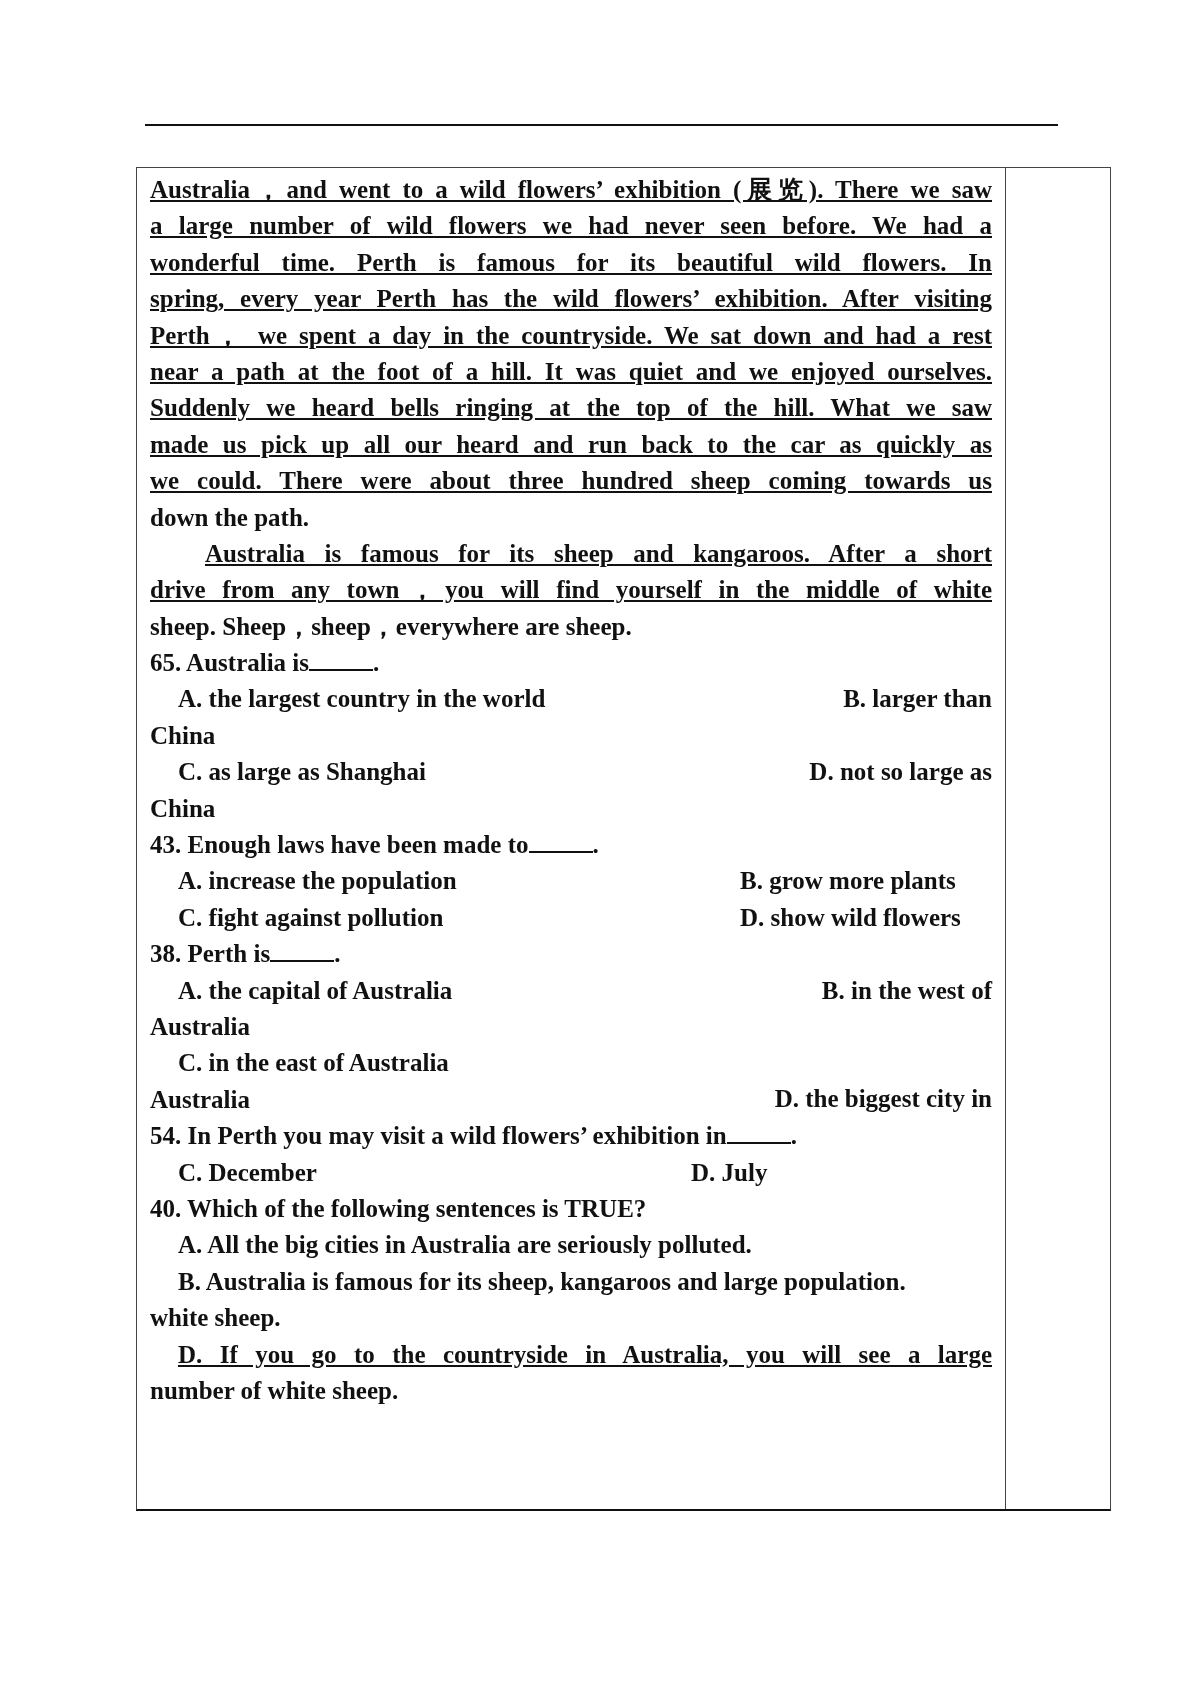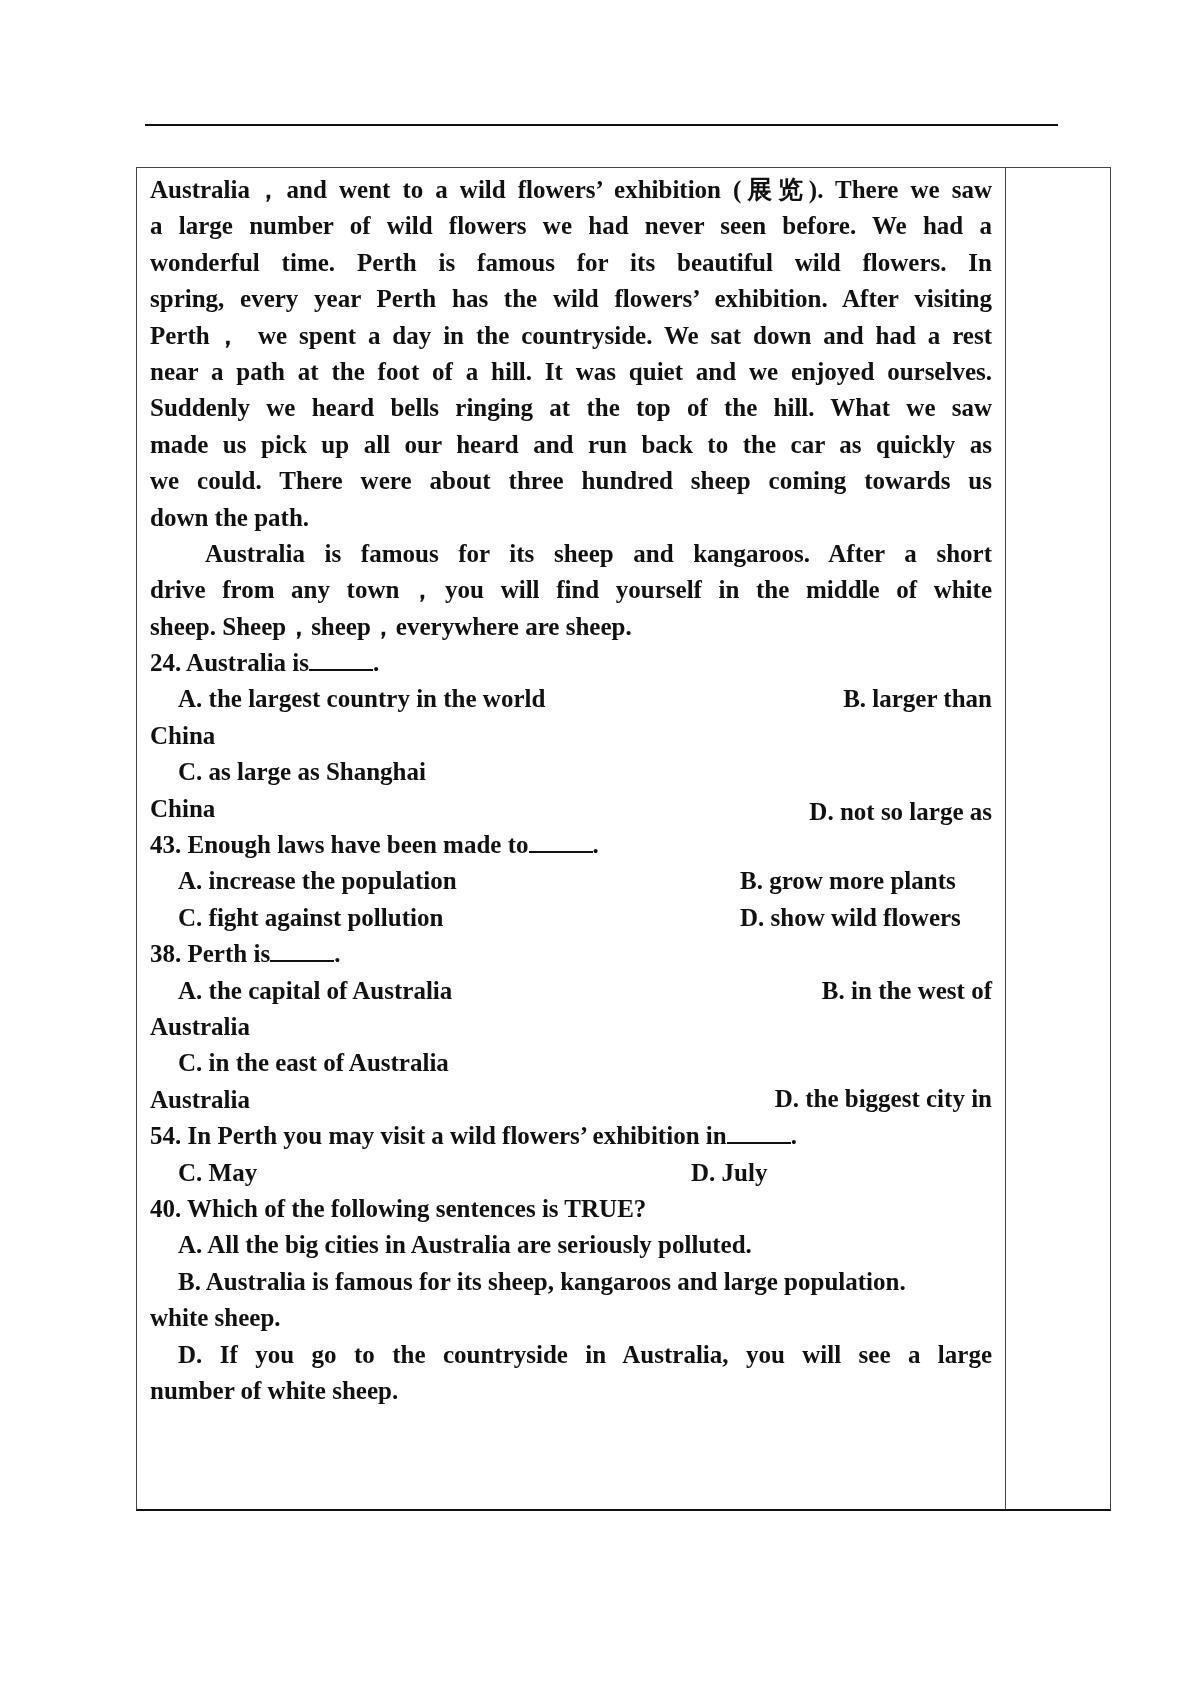--- a/index.html
+++ b/index.html
@@ -5,21 +5,21 @@
   html, body { margin: 0; padding: 0; background: #ffffff; }
   body { width: 1200px; height: 1695px; position: relative; overflow: hidden;
          font-family: "Liberation Serif", "DejaVu Serif", serif; color: #111; }
   .header-rule { position: absolute; left: 145px; top: 124px; width: 913px; height: 2px; background: #111; }
   .table { position: absolute; left: 136px; top: 167px; width: 975px; height: 1344px;
            border: 1px solid #444; border-bottom: 2px solid #111; box-sizing: border-box; }
   .col-divider { position: absolute; left: 868px; top: 0; bottom: 0; width: 1px; background: #444; }
   .content { position: absolute; left: 13px; top: 4px; width: 842px;
              font-weight: bold; font-size: 25px; line-height: 36.4px; }
   .line { display: block; white-space: nowrap; height: 36.4px; }
-  .just { text-align: justify; text-align-last: justify; white-space: normal; }
+  .just { text-align: justify; text-align-last: justify; white-space: normal; text-decoration: underline; }
   .indent-para { padding-left: 55px; }
   .opt-indent { padding-left: 28px; }
   .row2 { position: relative; height: 36.4px; white-space: nowrap; }
   .row2 .left { position: absolute; left: 28px; }
   .row2 .right { position: absolute; }
   .blank { display: inline-block; width: 64px; border-bottom: 2px solid #111; height: 22px; vertical-align: baseline; }
 </style>
 </head>
 <body>
 
@@ -39,30 +39,30 @@
     <span class="line just">Suddenly we heard bells ringing at the top of the hill. What we saw</span>
     <span class="line just">made us pick up all our heard and run back to the car as quickly as</span>
     <span class="line just">we could. There were about three hundred sheep coming towards us</span>
     <span class="line">down the path.</span>
 
     <span class="line just indent-para">Australia is famous for its sheep and kangaroos. After a short</span>
     <span class="line just">drive from any town，you will find yourself in the middle of white</span>
     <span class="line">sheep. Sheep，sheep，everywhere are sheep.</span>
 
     <div class="line">
-      <span>24. Australia is</span><span class="blank"></span><span>.</span>
+      <span>65. Australia is</span><span class="blank"></span><span>.</span>
     </div>
     <div class="row2">
       <span class="left">A. the largest country in the world</span>
       <span class="right" style="right:0;">B.  larger  than</span>
     </div>
     <span class="line">China</span>
     <div class="row2">
       <span class="left">C. as large as Shanghai</span>
-      <span class="right" style="right:0;margin-top:40px;">D.  not  so  large  as</span>
+      <span class="right" style="right:0;">D.  not  so  large  as</span>
     </div>
     <span class="line">China</span>
 
     <div class="line">
       <span>43. Enough laws have been made to</span><span class="blank"></span><span>.</span>
     </div>
     <div class="row2">
       <span class="left">A. increase the population</span>
       <span class="right" style="left:590px;">B. grow more plants</span>
     </div>
@@ -82,21 +82,21 @@
     <div class="row2">
       <span class="left">C. in the east of Australia</span>
       <span class="right" style="right:0;margin-top:36px;">D.  the  biggest  city  in</span>
     </div>
     <span class="line">Australia</span>
 
     <div class="line">
       <span>54. In Perth you may visit a wild flowers’ exhibition in</span><span class="blank"></span><span>.</span>
     </div>
     <div class="row2">
-      <span class="left">C. May</span>
+      <span class="left">C. December</span>
       <span class="right" style="left:541px;">D. July</span>
     </div>
 
     <span class="line">40. Which of the following sentences is TRUE?</span>
     <span class="line opt-indent">A. All the big cities in Australia are seriously polluted.</span>
     <span class="line opt-indent">B. Australia is famous for its sheep, kangaroos and large population.</span>
     <span class="line">white sheep.</span>
     <span class="line just opt-indent">D. If you go to the countryside in Australia, you will see a large</span>
     <span class="line">number of white sheep.</span>
   </div>

